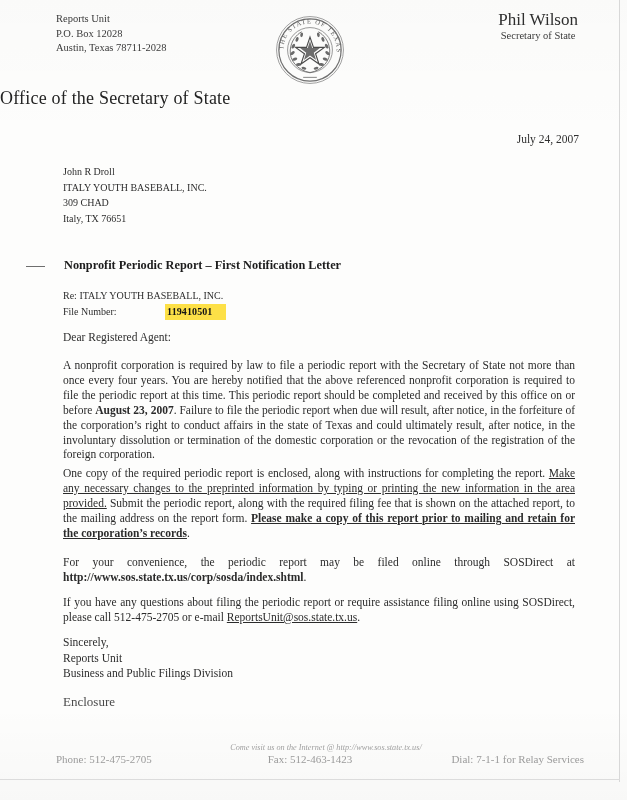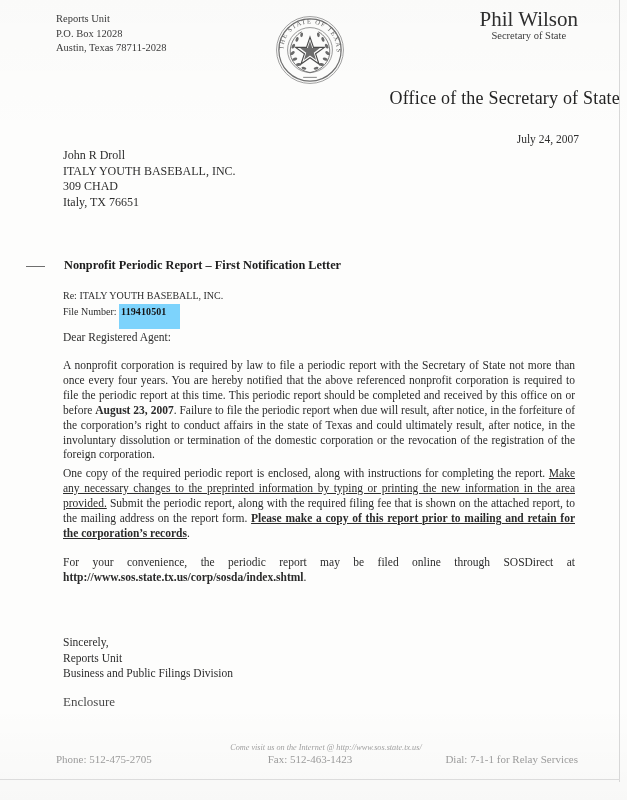--- a/index.html
+++ b/index.html
@@ -57,21 +57,21 @@
     color: #3a3a3a;
   }
   .lh-left div { white-space: nowrap; }
   .lh-right {
     position: absolute;
     right: 42px;
     top: 2px;
     text-align: center;
   }
   .lh-name {
-    font-size: 21px;
+    font-size: 17px;
     line-height: 19px;
     color: #2e2e2e;
     white-space: nowrap;
     font-family: Liberation Serif, serif;
   }
   .lh-title {
     font-size: 10.5px;
     line-height: 14px;
     color: #3a3a3a;
     white-space: nowrap;
@@ -83,39 +83,39 @@
     transform: translateX(-50%);
     top: 4px;
     width: 76px;
     height: 76px;
   }
   .office-line {
     position: absolute;
     top: 80px;
     left: 0;
     width: 620px;
-    text-align: right;
+    text-align: left;
     font-size: 18px;
     letter-spacing: 0.2px;
     color: #232323;
   }
 
   
   .date-line {
     position: absolute;
     top: 133px;
     right: 48px;
     font-size: 11.5px;
     color: #303030;
   }
   .recipient {
     position: absolute;
-    top: 148px;
-    left: 63px;
-    font-size: 12px;
+    top: 164px;
+    left: 63px;
+    font-size: 10px;
     line-height: 15.6px;
     color: #2d2d2d;
   }
   .recipient div { white-space: nowrap; }
 
   
   .subject-dash {
     position: absolute;
     top: 266px;
     left: 26px;
@@ -136,24 +136,25 @@
     position: absolute;
     top: 288px;
     left: 63px;
     font-size: 10px;
     line-height: 16px;
     color: #2d2d2d;
   }
   .file-number-value {
     display: inline-block;
     font-weight: bold;
-    background: #7dd3fc;
-    padding: 0 14px 9px 2px;
+    background: #fde047;
+    padding: 0 14px 0 2px;
     color: #141414;
     letter-spacing: 0.1px;
+    margin-left: 46px;
   }
   .salutation {
     position: absolute;
     top: 331px;
     left: 63px;
     font-size: 11.5px;
     color: #2d2d2d;
   }
 
   
@@ -209,21 +210,21 @@
     padding-left: 32px;
   }
   .footer-row {
     position: relative;
     height: 14px;
     font-size: 11px;
     line-height: 13px;
   }
   .footer-phone { position: absolute; left: 56px; top: 0; white-space: nowrap; }
   .footer-fax { position: absolute; left: 0; top: 0; width: 620px; text-align: center; white-space: nowrap; }
-  .footer-relay { position: absolute; right: 42px; top: 0; white-space: nowrap; }
+  .footer-relay { position: absolute; right: 36px; top: 0; white-space: nowrap; }
 </style>
 </head>
 <body>
 
 <div class="page">
 
   <div class="scan-tint"></div>
   <div class="scan-edge-right"></div>
   <div class="scan-edge-bottom"></div>
 
@@ -313,20 +314,23 @@
   </div>
 
   <div class="body-block p2">
     <span>One copy of the required periodic report is enclosed, along with instructions for completing the report.  </span><span class="u">Make any necessary changes to the preprinted information by typing or printing the new information in the area provided.</span><span>  Submit the periodic report, along with the required filing fee that is shown on the attached report, to the mailing address on the report form.  </span><span class="bu">Please make a copy of this report prior to mailing and retain for the corporation’s records</span><span>.</span>
   </div>
 
   <div class="body-block p3">
     <span>For your convenience, the periodic report may be filed online through SOSDirect at </span><span class="b">http://www.sos.state.tx.us/corp/sosda/index.shtml</span><span>.</span>
   </div>
 
+  <div class="body-block p4">
+    <span>If you have any questions about filing the periodic report or require assistance filing online using SOSDirect, please call 512-475-2705 or e-mail </span><span class="u">ReportsUnit@sos.state.tx.us</span><span>.</span>
+  </div>
 
   <div class="closing">
     <div>Sincerely,</div>
     <div>Reports Unit</div>
     <div>Business and Public Filings Division</div>
   </div>
   <div class="enclosure">Enclosure</div>
 
   <div class="footer">
     <div class="footer-web">Come visit us on the Internet @ http://www.sos.state.tx.us/</div>

